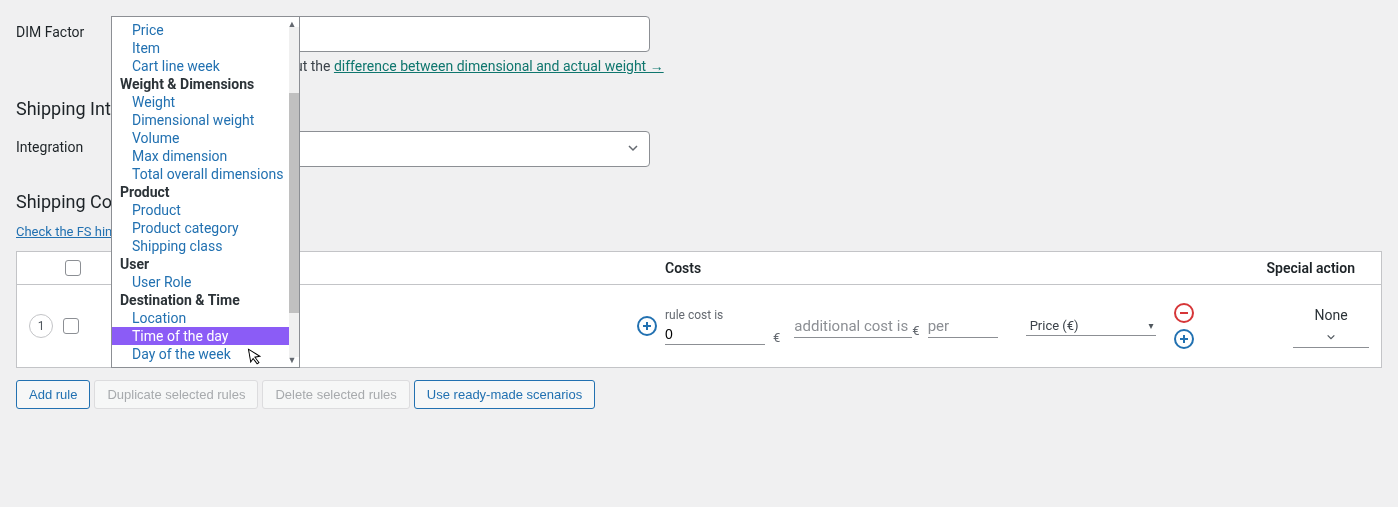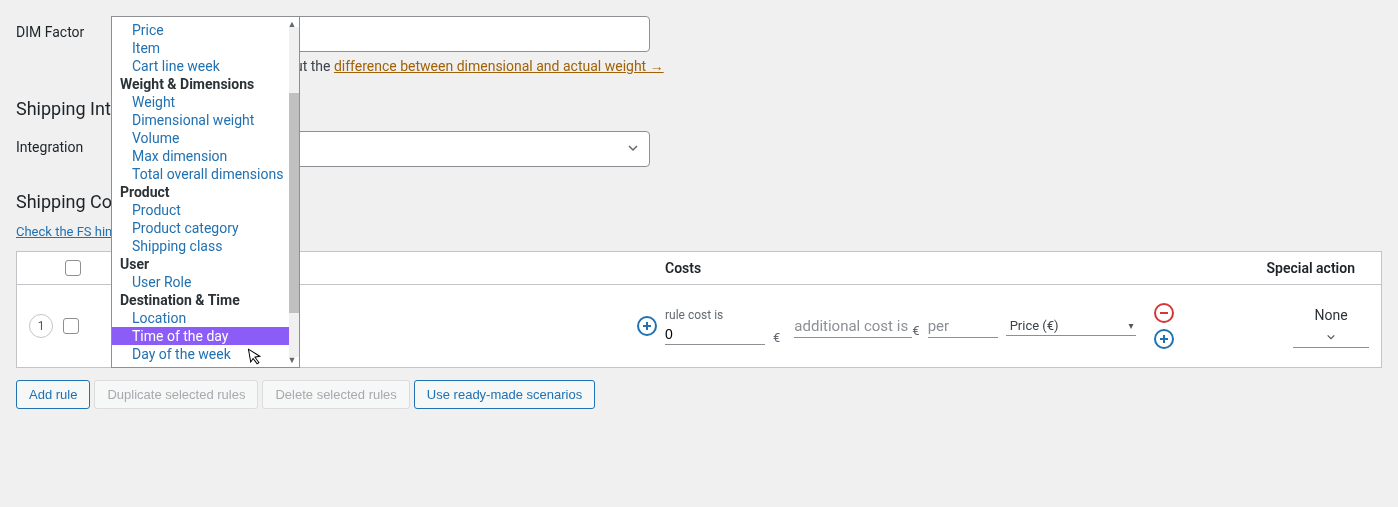--- a/index.html
+++ b/index.html
@@ -50,21 +50,21 @@
     position: absolute;
     right: 10px;
     color: #646970;
   }
   .helper-text {
     font-size: 14px;
     color: #3c434a;
     margin-top:6px;
   }
   .link {
-    color: #a16207;
+    color: #0f766e;
     text-decoration: underline;
     cursor: pointer;
   }
   .section-head {
     font-size: 18px;
     color: #1d2327;
     margin: 24px 0 12px;
   }
   .fs-link {
     color: #2271b1;
@@ -407,21 +407,21 @@
             <span class="currency">€</span>
           </div>
         </div>
         <div style="display:flex;align-items:flex-end;gap:0;margin-left:6px;">
           <span class="placeholder-txt under-input" style="width:118px;">additional cost is</span>
           <span class="currency">€</span>
         </div>
         <div style="display:flex;align-items:flex-end;gap:6px;">
           <span class="placeholder-txt under-input" style="width:70px;">per</span>
         </div>
-        <div class="mini-select" style="width:130px;">
+        <div class="mini-select" style="width:130px;margin-left:20px;">
           <span>Price (€)</span>
           <span class="chev">▾</span>
         </div>
         <div class="action-icons">
           <div class="remove-circle">
             <svg width="10" height="10" viewBox="0 0 10 10">
                 <path d="M1 5 H9" stroke="#d63638" stroke-width="2"></path>
               </svg>
           </div>
           <div class="add-circle">

